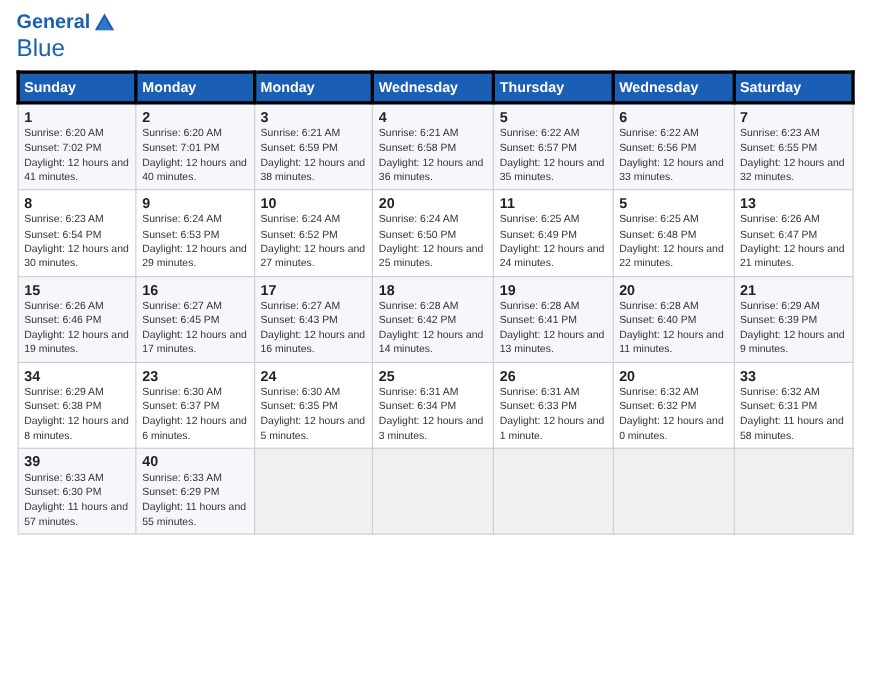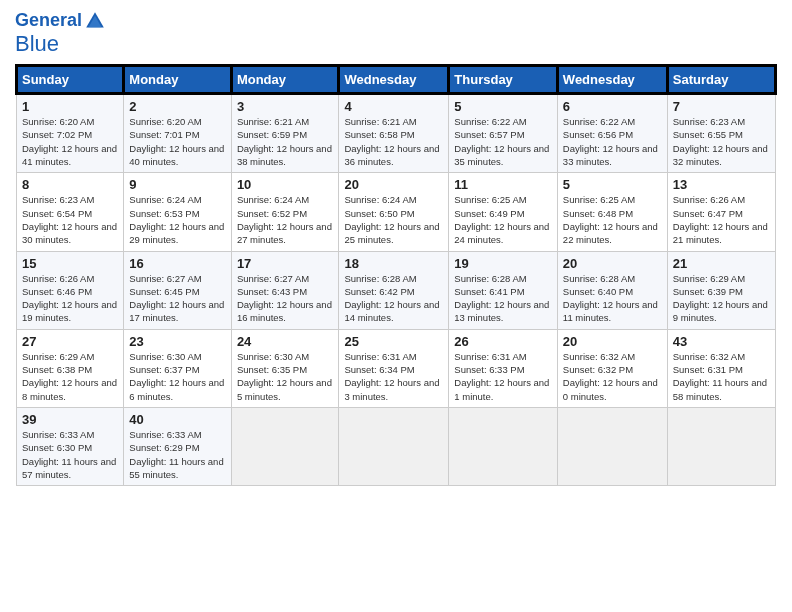--- a/index.html
+++ b/index.html
@@ -299,21 +299,21 @@
         <span class="day-num">21</span>
         <div class="day-info">
           Sunrise: 6:29 AM<br>
           Sunset: 6:39 PM<br>
           Daylight: 12 hours and 9 minutes.
         </div>
       </td>
         </tr>
         <tr>
           <td>
-        <span class="day-num">27</span>
+        <span class="day-num">34</span>
         <div class="day-info">
           Sunrise: 6:29 AM<br>
           Sunset: 6:38 PM<br>
           Daylight: 12 hours and 8 minutes.
         </div>
       </td>
           <td>
         <span class="day-num">23</span>
         <div class="day-info">
           Sunrise: 6:30 AM<br>
@@ -347,21 +347,21 @@
       </td>
           <td>
         <span class="day-num">20</span>
         <div class="day-info">
           Sunrise: 6:32 AM<br>
           Sunset: 6:32 PM<br>
           Daylight: 12 hours and 0 minutes.
         </div>
       </td>
           <td>
-        <span class="day-num">43</span>
+        <span class="day-num">33</span>
         <div class="day-info">
           Sunrise: 6:32 AM<br>
           Sunset: 6:31 PM<br>
           Daylight: 11 hours and 58 minutes.
         </div>
       </td>
         </tr>
         <tr>
           <td>
         <span class="day-num">39</span>

